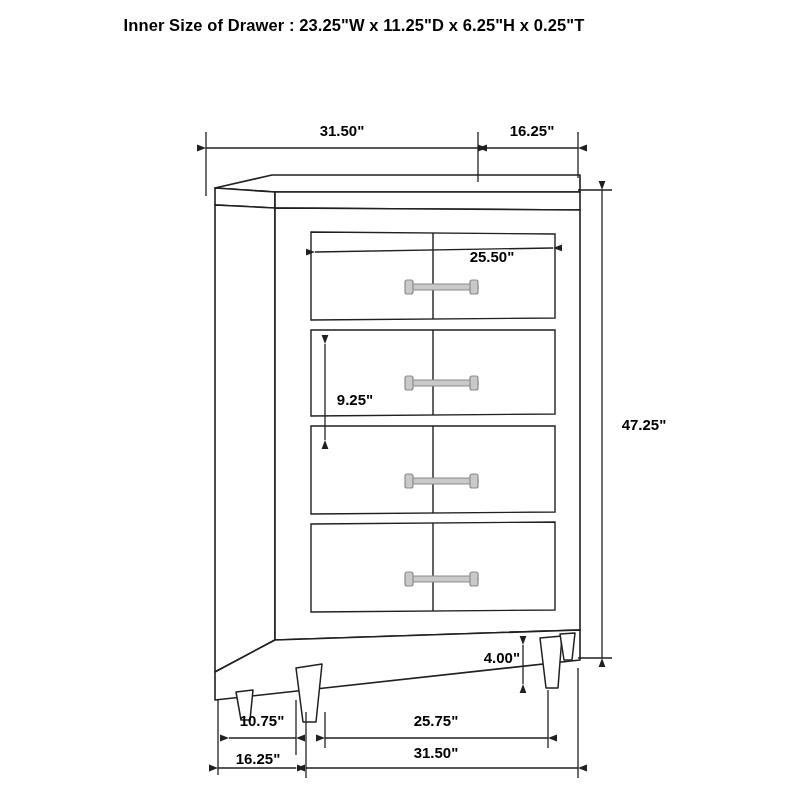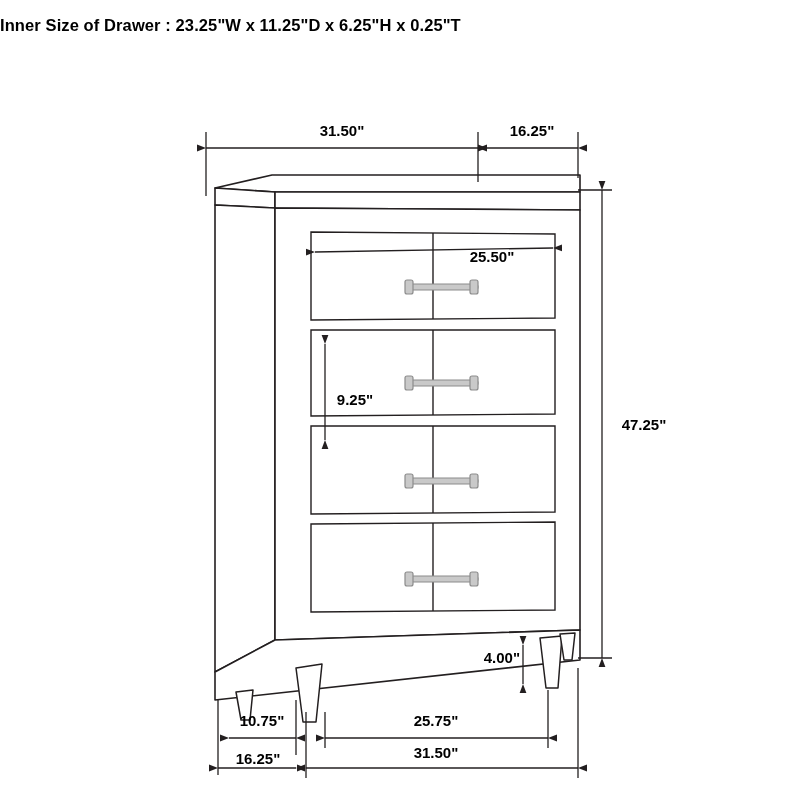--- a/index.html
+++ b/index.html
@@ -17,20 +17,21 @@
   #stage {
     position: relative;
     width: 800px;
     height: 800px;
   }
   #title {
     position: absolute;
     left: 0;
     top: 16px;
     width: 708px;
+    text-align: center;
     font-size: 16.5px;
     font-weight: bold;
     letter-spacing: 0.1px;
   }
   svg.diagram {
     position: absolute;
     left: 0;
     top: 0;
     width: 800px;
     height: 800px;

